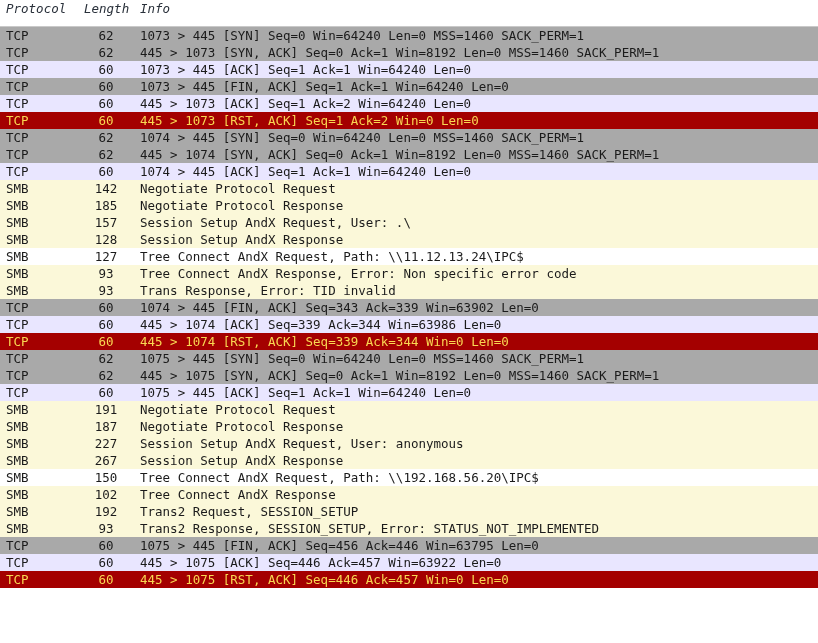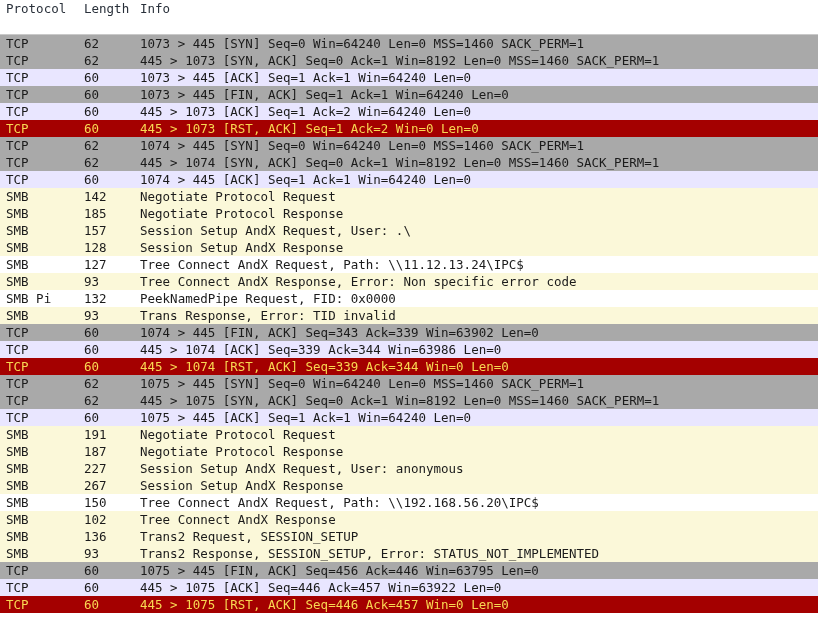--- a/index.html
+++ b/index.html
@@ -8,39 +8,40 @@
   font-size: 12.5px;
   background:#fff;
   width:818px;
   color:#29303a;
 }
 .tbl { width:100%; border-collapse:collapse; table-layout:fixed; }
 .tbl th {
   background:#ffffff;
   font-weight:400;
   text-align:left;
-  padding:1px 6px 18px 6px;
+  padding:1px 6px 10px 6px;
   border-bottom:1px solid #c9c9c9;
   color:#29303a;
+  font-style:italic;
 }
 .tbl td {
   padding:0 6px;
   white-space:nowrap;
   overflow:hidden;
   line-height:17px;
 }
 col.c-proto  { width:78px; }
 col.c-length { width:56px; }
 col.c-info   { width:684px; }
 tr.grey  td { background:#a9a9a9; color:#1b1b1b; }
 tr.lav   td { background:#e9e6ff; color:#1b1b1b; }
 tr.red   td { background:#a40000; color:#f9d752; }
 tr.yel   td { background:#fbf8d9; color:#1b1b1b; }
 tr.wht   td { background:#ffffff; color:#1b1b1b; }
-.c-len { text-align:left; padding-right:4px; }
+.c-len { text-align:center; padding-right:4px; }
 </style>
 </head>
 <body>
 
 <table class="tbl">
   <colgroup>
     <col class="c-proto">
       <col class="c-length">
       <col class="c-info">
   </colgroup>
@@ -120,25 +121,20 @@
       <tr class="wht">
         <td>SMB</td>
         <td class="c-len">127</td>
         <td>Tree Connect AndX Request, Path: \\11.12.13.24\IPC$</td>
       </tr>
       <tr class="yel">
         <td>SMB</td>
         <td class="c-len">93</td>
         <td>Tree Connect AndX Response, Error: Non specific error code</td>
       </tr>
-      <tr class="wht">
-        <td>SMB Pi</td>
-        <td class="c-len">132</td>
-        <td>PeekNamedPipe Request, FID: 0x0000</td>
-      </tr>
       <tr class="yel">
         <td>SMB</td>
         <td class="c-len">93</td>
         <td>Trans Response, Error: TID invalid</td>
       </tr>
       <tr class="grey">
         <td>TCP</td>
         <td class="c-len">60</td>
         <td>1074 &gt; 445 [FIN, ACK] Seq=343 Ack=339 Win=63902 Len=0</td>
       </tr>
@@ -192,21 +188,21 @@
         <td class="c-len">150</td>
         <td>Tree Connect AndX Request, Path: \\192.168.56.20\IPC$</td>
       </tr>
       <tr class="yel">
         <td>SMB</td>
         <td class="c-len">102</td>
         <td>Tree Connect AndX Response</td>
       </tr>
       <tr class="yel">
         <td>SMB</td>
-        <td class="c-len">136</td>
+        <td class="c-len">192</td>
         <td>Trans2 Request, SESSION_SETUP</td>
       </tr>
       <tr class="yel">
         <td>SMB</td>
         <td class="c-len">93</td>
         <td>Trans2 Response, SESSION_SETUP, Error: STATUS_NOT_IMPLEMENTED</td>
       </tr>
       <tr class="grey">
         <td>TCP</td>
         <td class="c-len">60</td>

